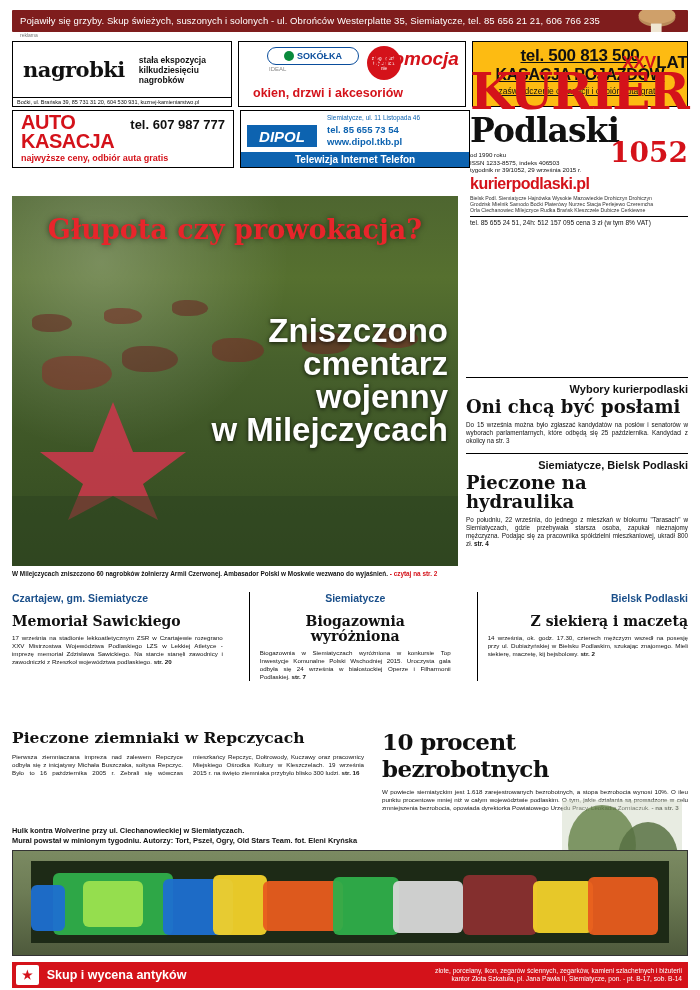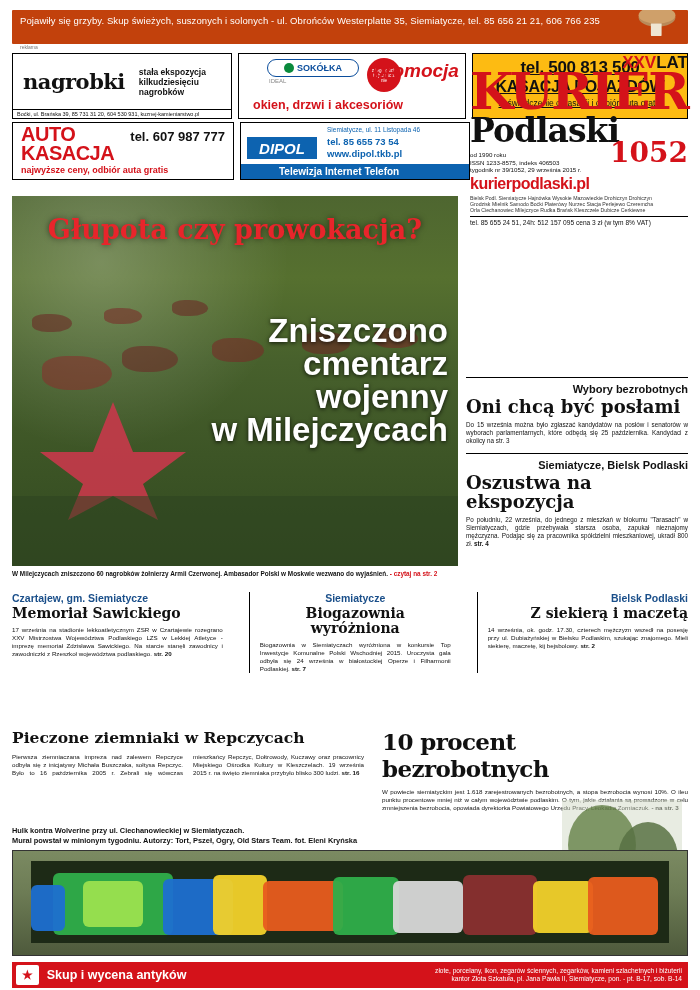--- a/index.html
+++ b/index.html
@@ -9,22 +9,22 @@
     background:#ffffff;
     font-family:"Liberation Sans", sans-serif;
     color:#111;
     overflow:hidden;
   }
   .page { position:relative; width:700px; height:990px; padding:10px 12px 0 12px; }
 
   
   .ticker {
     position:relative;
-    height:34px;
-    background:#c2410c;
+    height:22px;
+    background:#7f1d1d;
     color:#fff;
     font-size:9.5px;
     line-height:22px;
     padding-left:8px;
     letter-spacing:.1px;
     overflow:hidden;
     border-radius:1px;
   }
   .ticker .mushroom{
     position:absolute; right:8px; top:-8px; width:46px; height:34px;
@@ -80,21 +80,21 @@
   .dipol-logo{
     position:absolute; left:6px; top:14px; width:70px;height:22px; background:#0d63b0;
     color:#fff; font-size:15px; font-weight:bold; display:flex;align-items:center;justify-content:center;
     font-style:italic;
   }
   .dipol-head{ position:absolute; left:86px; top:3px; font-size:6.5px; color:#0d63b0; }
   .dipol-tel{ position:absolute; left:86px; top:13px; font-size:9.5px; font-weight:bold; color:#0d63b0;}
   .dipol-www{ position:absolute; left:86px; top:25px; font-size:9.5px; font-weight:bold; color:#0d63b0;}
   .dipol-bar{
     position:absolute; left:0; right:0; bottom:0; height:15px; background:#0d63b0; color:#fff;
-    font-size:10px; font-weight:bold; display:flex; align-items:center; padding-left:38px;
+    font-size:10px; font-weight:bold; display:flex; align-items:center; padding-left:54px;
   }
 
   
   .masthead{
     position:absolute; right:12px; top:35px; width:218px; height:190px;
   }
   .mh-xxv{ position:absolute; right:0; top:18px; font-size:17px; font-weight:bold; color:#111; }
   .mh-xxv .xxv{ color:#d4121a; }
   .kurier{
     font-family:"DejaVu Serif", serif;
@@ -149,21 +149,21 @@
 
   
   .midrow{ position:absolute; left:12px; top:592px; width:676px; display:flex; gap:16px; }
   .mcol{ padding:0 10px; }
   .mcol:first-child{ padding-left:0; }
   .mcol:last-child{ padding-right:0; }
   .vline{ border-left:1px solid #000; }
   .mkick{ font-size:10.5px; font-weight:bold; color:#1a4f8a; }
   .mkick.right{ text-align:right; }
   .mkick.center{ text-align:center; }
-  .mhead{ font-size:14px; font-weight:bold; margin-top:2px; font-family:"DejaVu Serif", serif; line-height:15px;}
+  .mhead{ font-size:14px; font-weight:bold; margin-top:10px; font-family:"DejaVu Serif", serif; line-height:15px;}
   .mhead.center{ text-align:center; }
   .mtext{ font-size:6.2px; line-height:8px; text-align:justify; margin-top:5px; }
   .mtext .sig{ font-weight:bold; }
 
   
   .lowrow{ position:absolute; left:12px; top:728px; width:676px; }
   .low-left{ position:absolute; left:0; top:0; width:352px; }
   .low-right{ position:absolute; left:370px; top:0; width:306px; }
   .low-head{ font-size:15.5px; font-weight:bold; font-family:"DejaVu Serif", serif; }
   .low-head-big{ font-size:23px; font-weight:bold; font-family:"DejaVu Serif", serif; letter-spacing:-.6px;}
@@ -297,26 +297,26 @@
 w Milejczycach</div>
   </div>
 
   <div class="photo-cap">
     <span>W Milejczycach zniszczono 60 nagrobków żołnierzy Armii Czerwonej. Ambasador Polski w Moskwie wezwano do wyjaśnień.</span>
     <span class="red">- czytaj na str. 2</span>
   </div>
 
   <div class="rcol">
     <div class="hr"></div>
-    <div class="kicker">Wybory bezrobotnych</div>
+    <div class="kicker">Wybory kurierpodlaski</div>
     <div class="story-h">Oni chcą być posłami</div>
     <div class="story-p">Do 15 września można było zgłaszać kandydatów na posłów i senatorów w wyborach parlamentarnych, które odbędą się 25 października. Kandydaci z okolicy na str. 3</div>
     <div class="hr"></div>
     <div class="kicker">Siemiatycze, Bielsk Podlaski</div>
-    <div class="story-h">Oszustwa na ekspozycja</div>
+    <div class="story-h">Pieczone na hydraulika</div>
     <div class="story-p">
       <span>Po południu, 22 września, do jednego z mieszkań w blokumu "Tarasach" w Siemiatyczach, gdzie przebywała starsza osoba, zapukał nieznajomy mężczyzna. Podając się za pracownika spółdzielni mieszkaniowej, ukradł 800 zł.</span>
       <b>str. 4</b>
     </div>
   </div>
 
   <div class="midrow">
     <div class="mcol" style="width:232px">
       <div class="mkick">Czartajew, gm. Siemiatycze</div>
       <div class="mhead">Memoriał Sawickiego</div>

